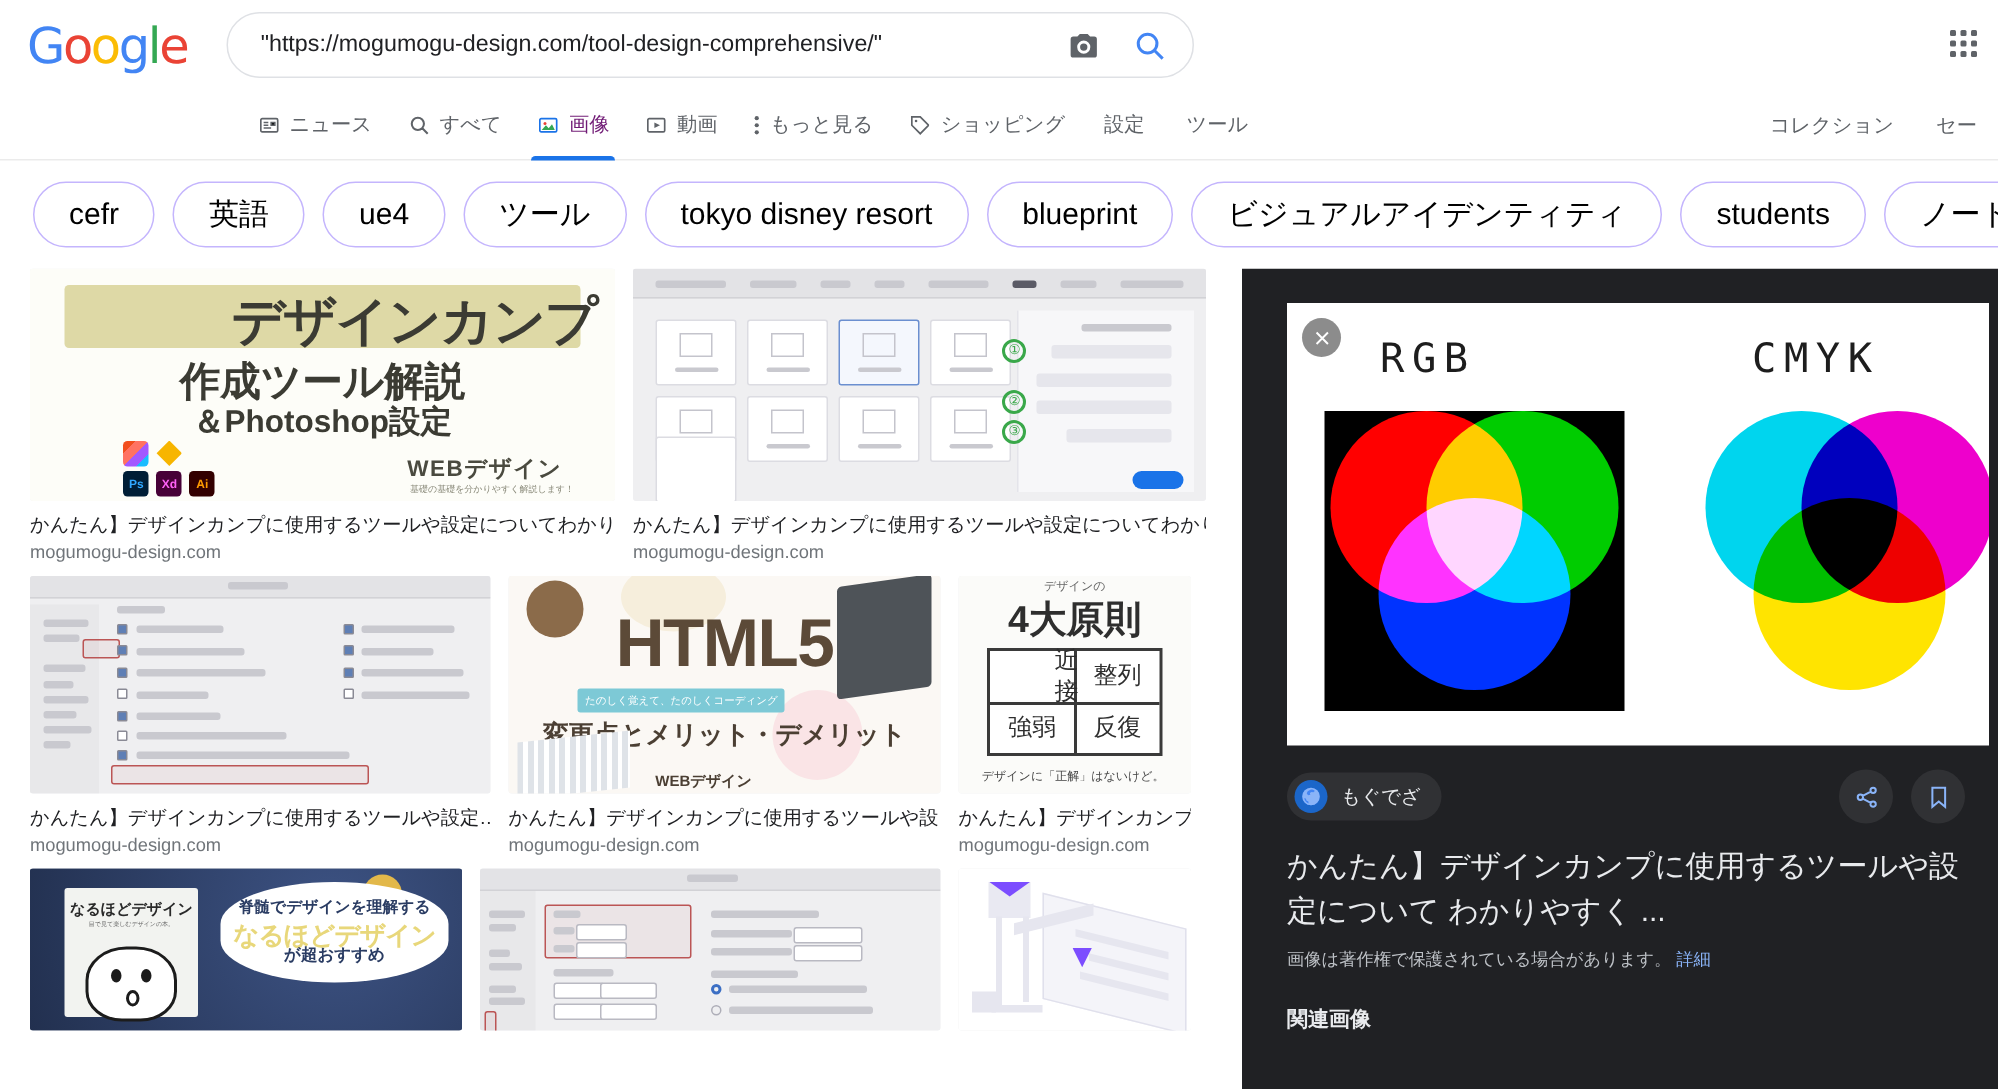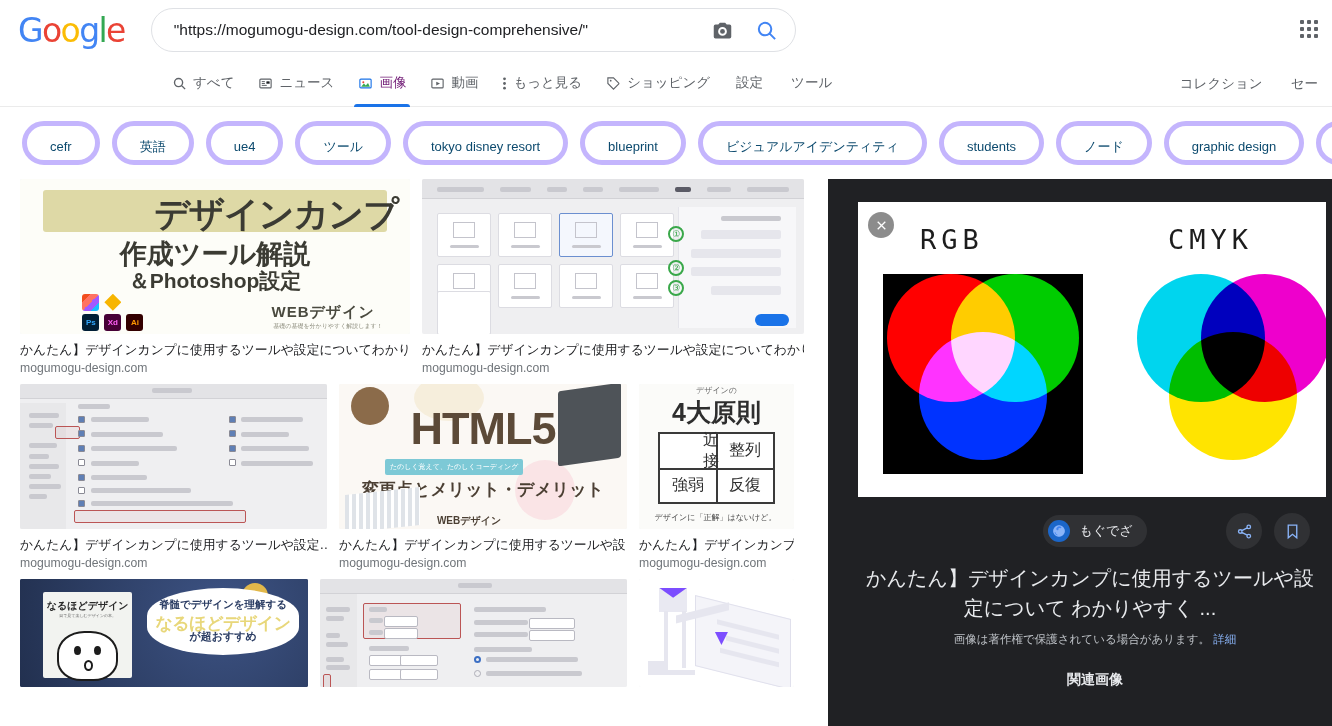--- a/index.html
+++ b/index.html
@@ -127,24 +127,24 @@
     gap: 12px;
     padding: 0 22px;
     overflow: hidden;
     white-space: nowrap;
   }
   .chip {
     flex: 0 0 auto;
     height: 44px;
     line-height: 42px;
     padding: 0 23px;
-    border: 5px solid #c4b5fd;
+    border: 1px solid #c4b5fd;
     border-radius: 24px;
-    font-size: 13px;
-    color: #0c4a6e;
+    font-size: 20px;
+    color: #000000;
     background: #fff;
     cursor: pointer;
     user-select: none;
   }
 
   
   .body-wrap {
     position: relative;
     height: 547px;
     display: flex;
@@ -204,21 +204,21 @@
   .close-btn {
     position: absolute;
     left: 10px; top: 10px;
     width: 26px; height: 26px;
     border-radius: 50%;
     background: rgba(120,120,120,.85);
     display: flex; align-items: center; justify-content: center;
     cursor: pointer;
     z-index: 5;
   }
-  .panel-meta { padding: 18px 0 0 30px; position: relative; text-align: center; }
+  .panel-meta { padding: 18px 0 0 30px; position: relative; }
   .source-chip {
     display: inline-flex;
     align-items: center;
     gap: 9px;
     height: 32px;
     padding: 0 14px 0 5px;
     background: #303134;
     border-radius: 16px;
     cursor: pointer;
   }
@@ -407,33 +407,33 @@
         <i></i>
         <i></i>
         <i></i>
     </div>
   </div>
 
   <div class="navbar">
     <div class="nav-item">
       <span class="nicon">
         <svg width="15" height="15" viewBox="0 0 24 24">
-            <path fill="none" stroke="#5f6368" stroke-width="2.2" d="M10.5 4a6.5 6.5 0 100 13 6.5 6.5 0 000-13zM15.3 15.3L21 21"></path>
-          </svg>
-      </span>
-      <span>すべて</span>
-    </div>
-    <div class="nav-item">
-      <span class="nicon">
-        <svg width="15" height="15" viewBox="0 0 24 24">
             <rect x="3" y="5" width="18" height="14" rx="1.5" fill="none" stroke="#5f6368" stroke-width="1.8"></rect>
             <path stroke="#5f6368" stroke-width="1.6" d="M6 9h5M6 12h5M6 15h8M14 9h4v3h-4z"></path>
           </svg>
       </span>
       <span>ニュース</span>
+    </div>
+    <div class="nav-item">
+      <span class="nicon">
+        <svg width="15" height="15" viewBox="0 0 24 24">
+            <path fill="none" stroke="#5f6368" stroke-width="2.2" d="M10.5 4a6.5 6.5 0 100 13 6.5 6.5 0 000-13zM15.3 15.3L21 21"></path>
+          </svg>
+      </span>
+      <span>すべて</span>
     </div>
     <div class="nav-item active">
       <span class="nicon">
         <svg width="15" height="15" viewBox="0 0 24 24">
             <rect x="3" y="5" width="18" height="14" rx="1.5" fill="none" stroke="#1a73e8" stroke-width="1.8"></rect>
             <circle cx="8.5" cy="10" r="1.6" fill="#EA4335"></circle>
             <path fill="#34A853" d="M5 17l4.5-5 3 3.2L16 11l3 6z"></path>
           </svg>
       </span>
       <span>画像</span>

